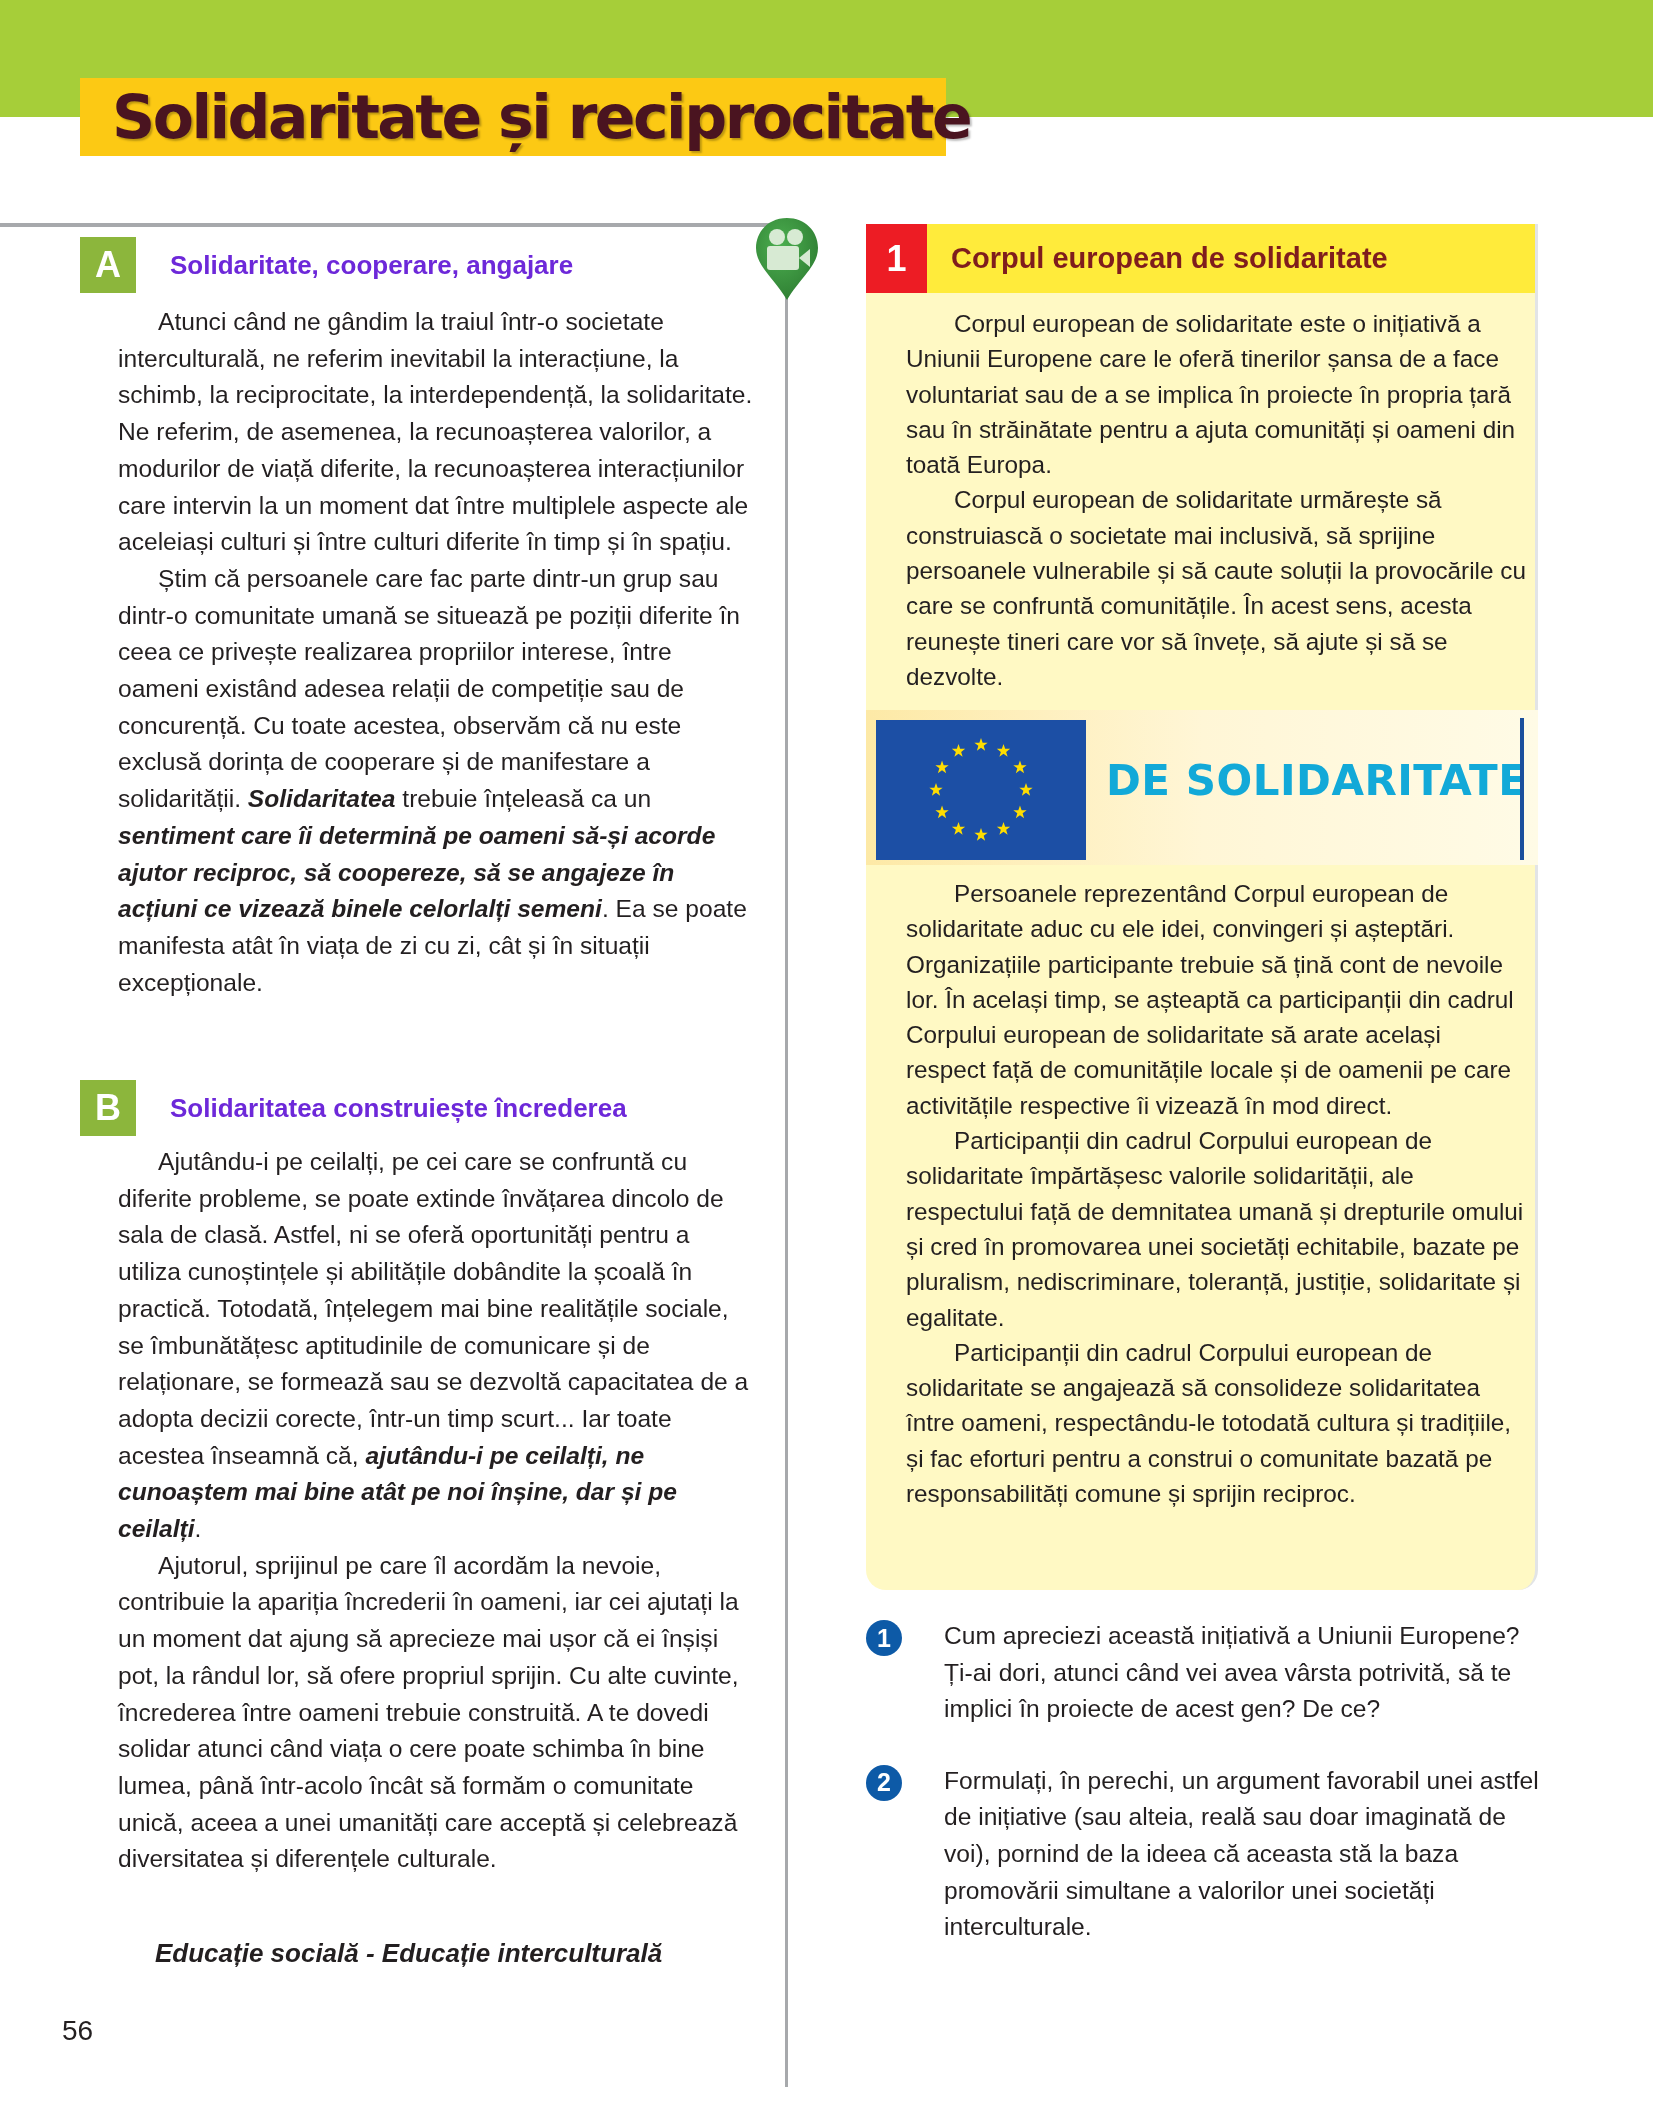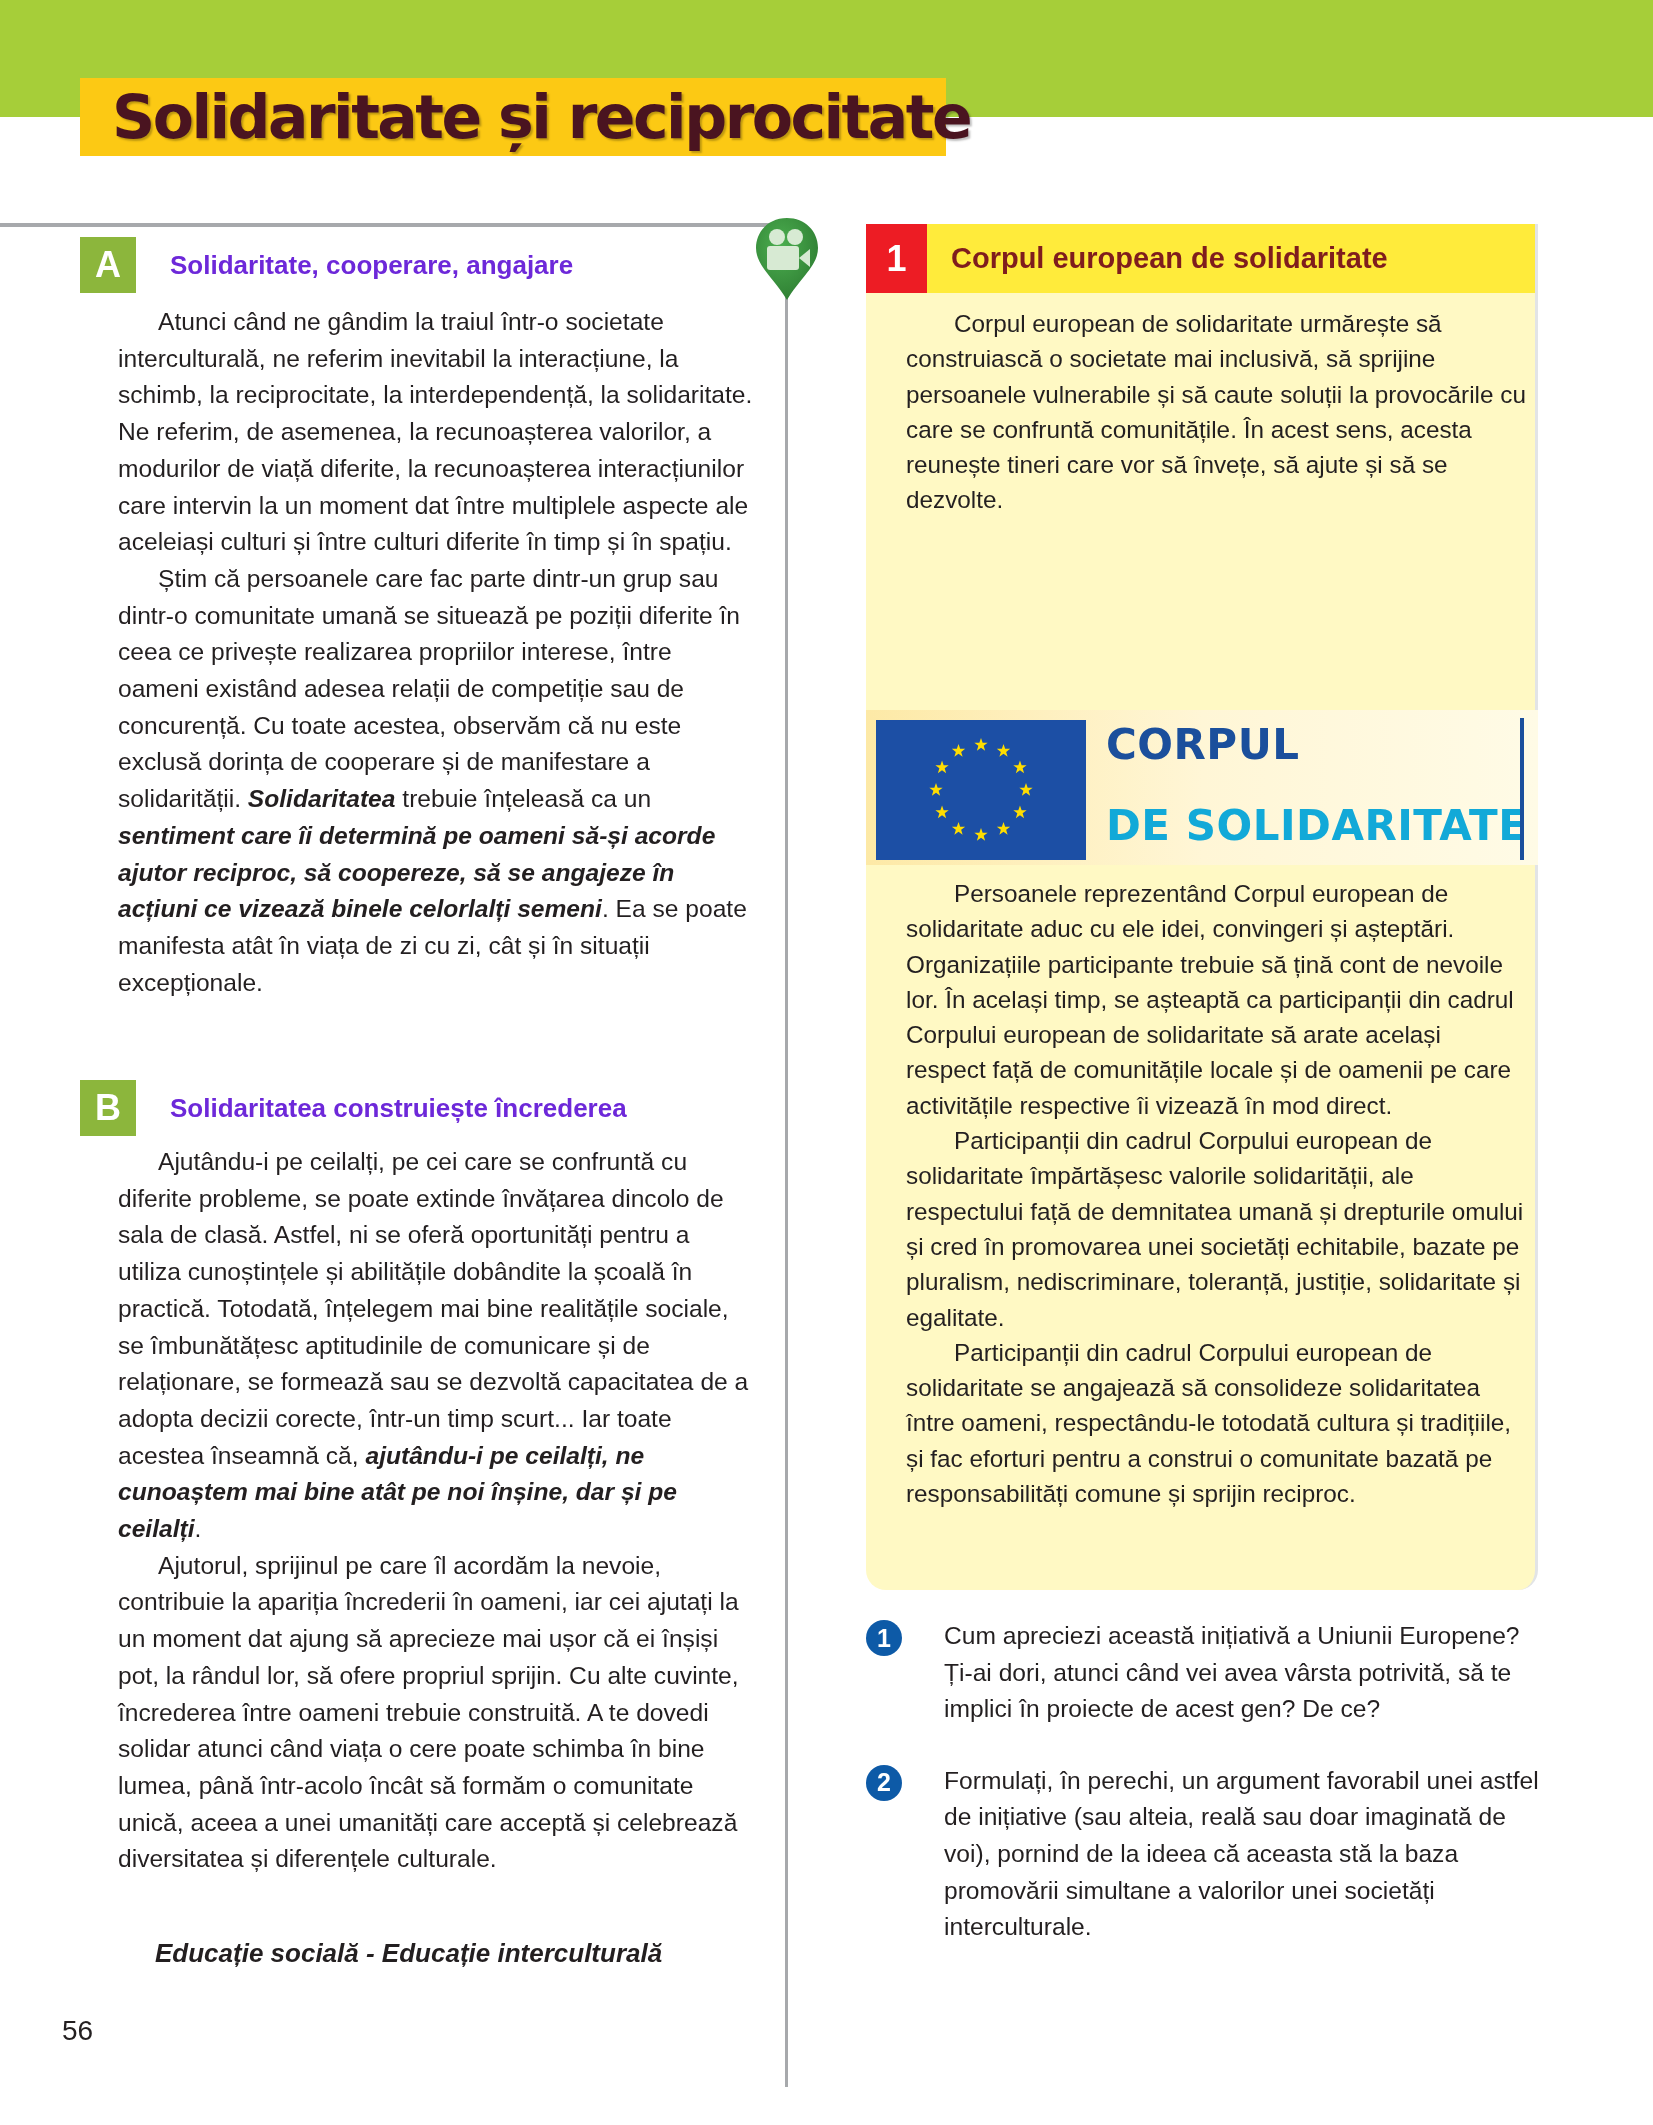--- a/index.html
+++ b/index.html
@@ -94,20 +94,21 @@
   <p><span>Ajutându-i pe ceilalți, pe cei care se confruntă cu diferite probleme, se poate extinde învățarea dincolo de sala de clasă. Astfel, ni se oferă oportunități pentru a utiliza cunoștințele și abilitățile dobândite la școală în practică. Totodată, înțelegem mai bine realitățile sociale, se îmbunătățesc aptitudinile de comunicare și de relaționare, se formează sau se dezvoltă capacitatea de a adopta decizii corecte, într-un timp scurt... Iar toate acestea înseamnă că, </span><b>ajutându-i pe ceilalți, ne cunoaștem mai bine atât pe noi înșine, dar și pe ceilalți</b><span>.</span></p>
   <p>Ajutorul, sprijinul pe care îl acordăm la nevoie, contribuie la apariția încrederii în oameni, iar cei ajutați la un moment dat ajung să aprecieze mai ușor că ei înșiși pot, la rândul lor, să ofere propriul sprijin. Cu alte cuvinte, încrederea între oameni trebuie construită. A te dovedi solidar atunci când viața o cere poate schimba în bine lumea, până într-acolo încât să formăm o comunitate unică, aceea a unei umanități care acceptă și celebrează diversitatea și diferențele culturale.</p>
 </div>
 
 <div class="box1">
   <div class="box1-head">
     <div class="box1-num">1</div>
     <div class="box1-title">Corpul european de solidaritate</div>
   </div>
   <div class="box1-text" style="top:82px;">
+    <p>Corpul european de solidaritate este o inițiativă a Uniunii Europene care le oferă tinerilor șansa de a face voluntariat sau de a se implica în proiecte în propria țară sau în străinătate pentru a ajuta comunități și oameni din toată Europa.</p>
     <p>Corpul european de solidaritate urmărește să construiască o societate mai inclusivă, să sprijine persoanele vulnerabile și să caute soluții la provocările cu care se confruntă comunitățile. În acest sens, acesta reunește tineri care vor să învețe, să ajute și să se dezvolte.</p>
   </div>
   <div class="box1-text" style="top:652px;">
     <p>Persoanele reprezentând Corpul european de solidaritate aduc cu ele idei, convingeri și așteptări. Organizațiile participante trebuie să țină cont de nevoile lor. În același timp, se așteaptă ca participanții din cadrul Corpului european de solidaritate să arate același respect față de comunitățile locale și de oamenii pe care activitățile respective îi vizează în mod direct.</p>
     <p>Participanții din cadrul Corpului european de solidaritate împărtășesc valorile solidarității, ale respectului față de demnitatea umană și drepturile omului și cred în promovarea unei societăți echitabile, bazate pe pluralism, nediscriminare, toleranță, justiție, solidaritate și egalitate.</p>
     <p>Participanții din cadrul Corpului european de solidaritate se angajează să consolideze solidaritatea între oameni, respectându-le totodată cultura și tradițiile, și fac eforturi pentru a construi o comunitate bazată pe responsabilități comune și sprijin reciproc.</p>
   </div>
 </div>
 
 <div class="logo">
@@ -120,21 +121,20 @@
       <polygon points="143.97,85.50 145.62,90.23 150.63,90.34 146.63,93.37 148.09,98.16 143.97,95.30 139.86,98.16 141.31,93.37 137.31,90.34 142.33,90.23" fill="#ffdd00"></polygon>
       <polygon points="127.50,101.97 129.15,106.71 134.16,106.81 130.16,109.84 131.61,114.63 127.50,111.77 123.39,114.63 124.84,109.84 120.84,106.81 125.85,106.71" fill="#ffdd00"></polygon>
       <polygon points="105.00,108.00 106.65,112.73 111.66,112.84 107.66,115.87 109.11,120.66 105.00,117.80 100.89,120.66 102.34,115.87 98.34,112.84 103.35,112.73" fill="#ffdd00"></polygon>
       <polygon points="82.50,101.97 84.15,106.71 89.16,106.81 85.16,109.84 86.61,114.63 82.50,111.77 78.39,114.63 79.84,109.84 75.84,106.81 80.85,106.71" fill="#ffdd00"></polygon>
       <polygon points="66.03,85.50 67.67,90.23 72.69,90.34 68.69,93.37 70.14,98.16 66.03,95.30 61.91,98.16 63.37,93.37 59.37,90.34 64.38,90.23" fill="#ffdd00"></polygon>
       <polygon points="60.00,63.00 61.65,67.73 66.66,67.84 62.66,70.87 64.11,75.66 60.00,72.80 55.89,75.66 57.34,70.87 53.34,67.84 58.35,67.73" fill="#ffdd00"></polygon>
       <polygon points="66.03,40.50 67.67,45.23 72.69,45.34 68.69,48.37 70.14,53.16 66.03,50.30 61.91,53.16 63.37,48.37 59.37,45.34 64.38,45.23" fill="#ffdd00"></polygon>
       <polygon points="82.50,24.03 84.15,28.76 89.16,28.87 85.16,31.89 86.61,36.69 82.50,33.83 78.39,36.69 79.84,31.89 75.84,28.87 80.85,28.76" fill="#ffdd00"></polygon>
     </svg>
   <div class="logo-text">
-    <div class="logo-l1">CORPUL</div>
     <div class="logo-l3">DE SOLIDARITATE</div>
   </div>
   <div class="logo-bar"></div>
 </div>
 
 <div class="questions">
   <div class="q">
     <div class="q-num">1</div>
     <div>Cum apreciezi această inițiativă a Uniunii Europene? Ți-ai dori, atunci când vei avea vârsta potrivită, să te implici în proiecte de acest gen? De ce?</div>
   </div>

